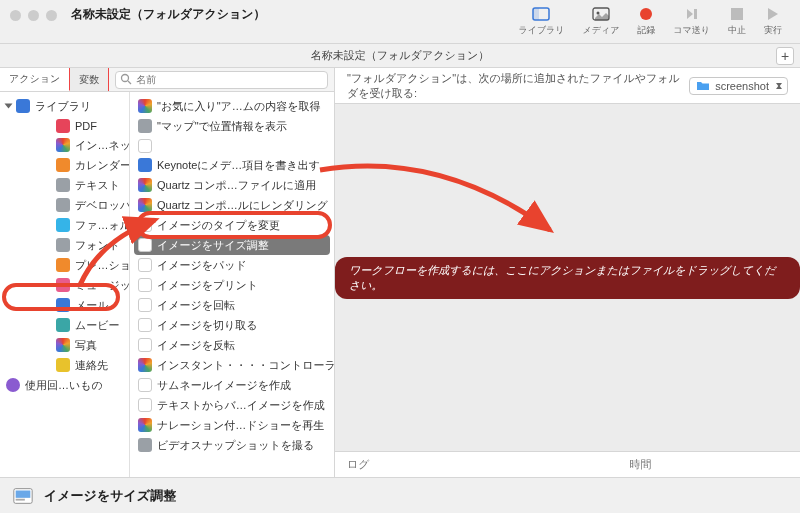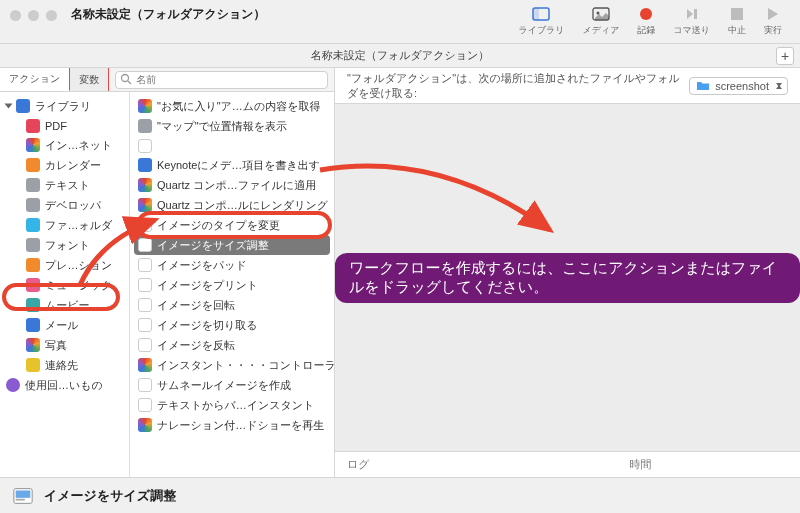--- a/index.html
+++ b/index.html
@@ -24,32 +24,32 @@
   .tabbtn.active { background:#fff; border-bottom:1px solid #fff; }
   .search-wrap { flex:1; display:flex; align-items:center; padding: 0 6px; }
   .search { width:100%; height:18px; border:1px solid #d0d0d0; border-radius:4px; font-size:10px; padding:0 6px 0 20px; background:#fff; }
   .search-rel { position:relative; width:100%; }
   .search-icon { position:absolute; left:5px; top:2px; color:#999; }
   .cols { flex:1; display:flex; overflow:hidden; }
   .sidebar { width: 130px; border-right:1px solid #e0e0e0; overflow-y:auto; padding: 4px 0; }
   .actions { flex:1; overflow-y:auto; padding: 4px 0; }
   .lib-row, .act-row { display:flex; align-items:center; gap:5px; padding: 2.5px 8px; font-size: 11px; color:#333; white-space:nowrap; overflow:hidden; text-overflow:ellipsis; }
   .lib-row { padding-left: 6px; }
-  .lib-child { padding-left: 26px; }
+  .lib-child { padding-left: 26px; margin-left: 30px; }
   .lib-row.header { font-weight:400; }
   .tri { display:inline-block; width:0; height:0; border-top:4px solid transparent; border-bottom:4px solid transparent; border-left:5px solid #666; transform:rotate(90deg);}
   .lib-icon, .act-icon { width:14px; height:14px; border-radius:3px; flex-shrink:0; display:flex; align-items:center; justify-content:center; font-size:9px; color:#fff;}
   .act-row.selected { background:#7a7a7a; color:#fff; border-radius:4px; margin:0 4px; padding-left:4px;}
   .right-col { flex:1; display:flex; flex-direction:column; background:#ececec; }
   .context-bar { height: 36px; background:#fff; border-bottom:1px solid #d6d6d6; display:flex; align-items:center; padding: 0 12px; font-size: 11px; color:#555; gap:6px;}
   .folder-chip { display:flex; align-items:center; gap:5px; background:#fff; border:1px solid #c8c8c8; border-radius:4px; padding:2px 18px 2px 6px; font-size:11px; position:relative;}
   .folder-chip::after { content:""; position:absolute; right:5px; top:5px; width:0; height:0; border-left:3px solid transparent; border-right:3px solid transparent; border-top:4px solid #666;}
   .folder-chip::before { content:""; position:absolute; right:5px; bottom:5px; width:0; height:0; border-left:3px solid transparent; border-right:3px solid transparent; border-bottom:4px solid #666;}
   .canvas { flex:1; display:flex; align-items:center; justify-content:center; }
-  .placeholder-pill { background:#701a75; color:#fff; font-size:15px; padding: 6px 14px; border-radius: 12px; }
+  .placeholder-pill { background:#7f1d1d; color:#fff; font-size:11px; padding: 6px 14px; border-radius: 12px; font-style: italic; }
   .log-bar { height: 26px; background:#fff; border-top:1px solid #d6d6d6; display:flex; align-items:center; padding:0 12px; font-size:11px; color:#777;}
   .log-time { margin-left: 260px; }
   .footer { height:36px; border-top:1px solid #d6d6d6; background:#f0f0f0; display:flex; align-items:center; padding:0 12px; gap:10px;}
   .footer-icon { width:22px; height:22px; }
   .footer-title { font-size:13px; font-weight:600; color:#222;}
   
   .ann-circle { position:absolute; border:4px solid #e8432e; border-radius: 18px; pointer-events:none; }
   .ann1 { left: 2px; top: 283px; width: 118px; height: 28px; }
   .ann2 { left: 136px; top: 211px; width: 196px; height: 28px; }
   .arrow-svg { position:absolute; left: 60px; top: 120px; pointer-events:none; }
@@ -188,26 +188,26 @@
             </div>
             <div class="lib-row lib-child">
               <span class="lib-icon ic-orange"></span>
               <span>プレ…ション</span>
             </div>
             <div class="lib-row lib-child">
               <span class="lib-icon ic-pink"></span>
               <span>ミュージック</span>
             </div>
             <div class="lib-row lib-child">
+              <span class="lib-icon ic-blue"></span>
+              <span>メール</span>
+            </div>
+            <div class="lib-row lib-child">
               <span class="lib-icon ic-teal"></span>
               <span>ムービー</span>
-            </div>
-            <div class="lib-row lib-child">
-              <span class="lib-icon ic-blue"></span>
-              <span>メール</span>
             </div>
             <div class="lib-row lib-child">
               <span class="lib-icon ic-multi"></span>
               <span>写真</span>
             </div>
             <div class="lib-row lib-child">
               <span class="lib-icon ic-yellow"></span>
               <span>連絡先</span>
             </div>
           </div>
@@ -273,25 +273,29 @@
           <div class="act-row">
             <span class="act-icon ic-multi"></span>
             <span>インスタント・・・・コントローラ</span>
           </div>
           <div class="act-row">
             <span class="act-icon ic-white"></span>
             <span>サムネールイメージを作成</span>
           </div>
           <div class="act-row">
             <span class="act-icon ic-white"></span>
-            <span>テキストからバ…インスタント</span>
+            <span>テキストからバ…イメージを作成</span>
           </div>
           <div class="act-row">
             <span class="act-icon ic-multi"></span>
             <span>ナレーション付…ドショーを再生</span>
+          </div>
+          <div class="act-row">
+            <span class="act-icon ic-gray"></span>
+            <span>ビデオスナップショットを撮る</span>
           </div>
           <div class="act-row"></div>
         </div>
     </div>
   </div>
   <div class="right-col">
     <div class="context-bar">
       <span>"フォルダアクション"は、次の場所に追加されたファイルやフォルダを受け取る:</span>
       <div class="folder-chip">
         <svg width="14" height="11">

